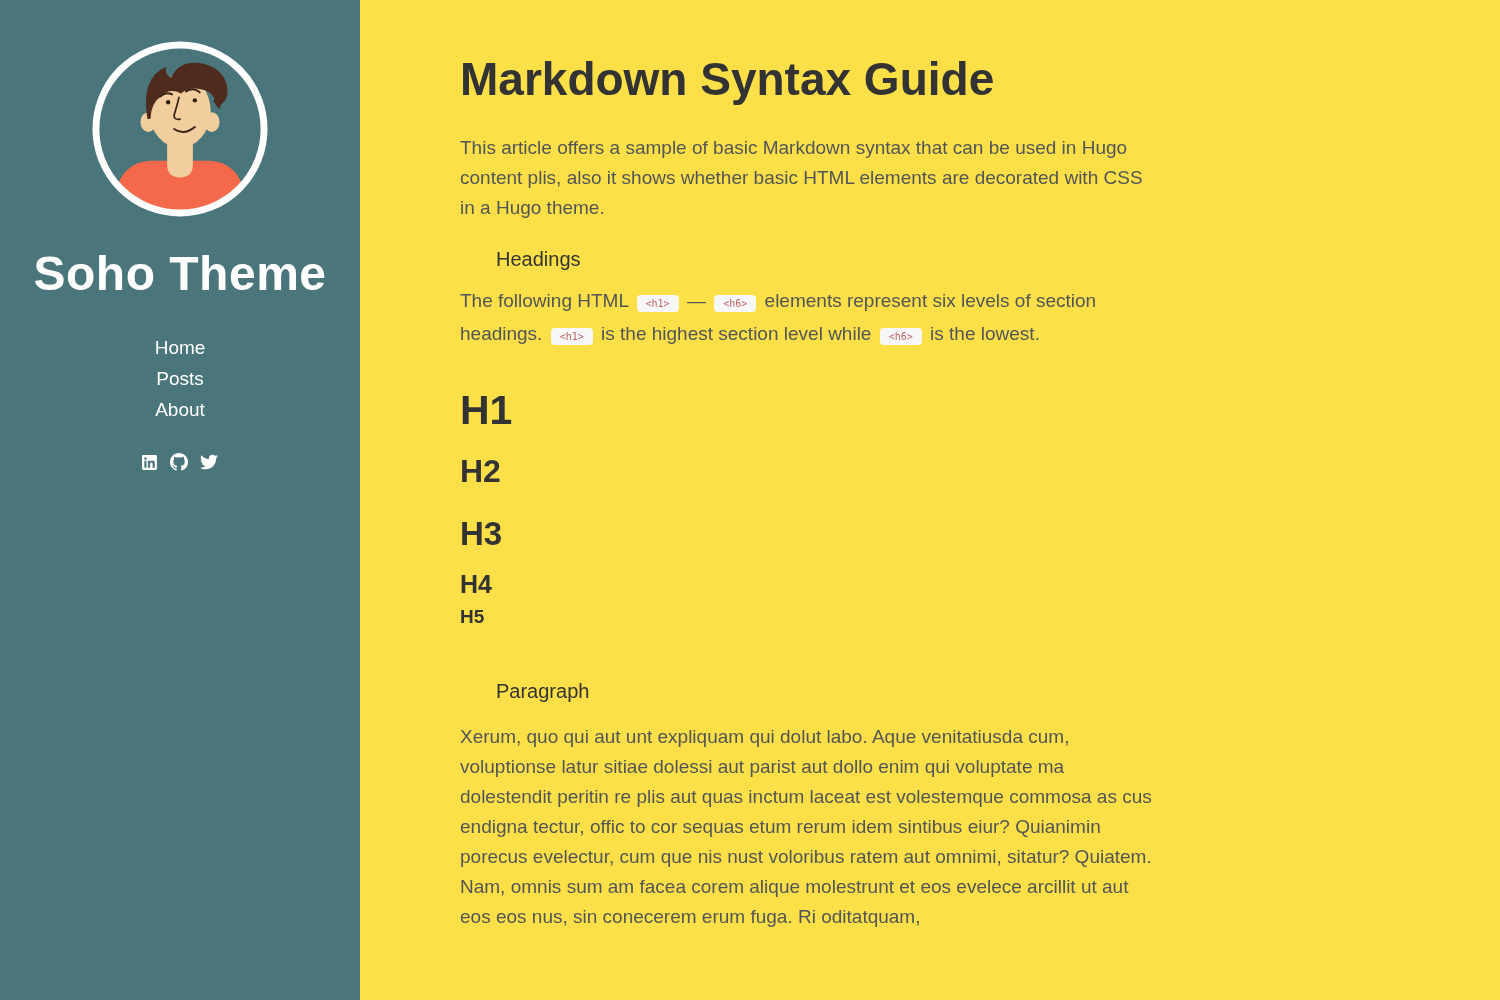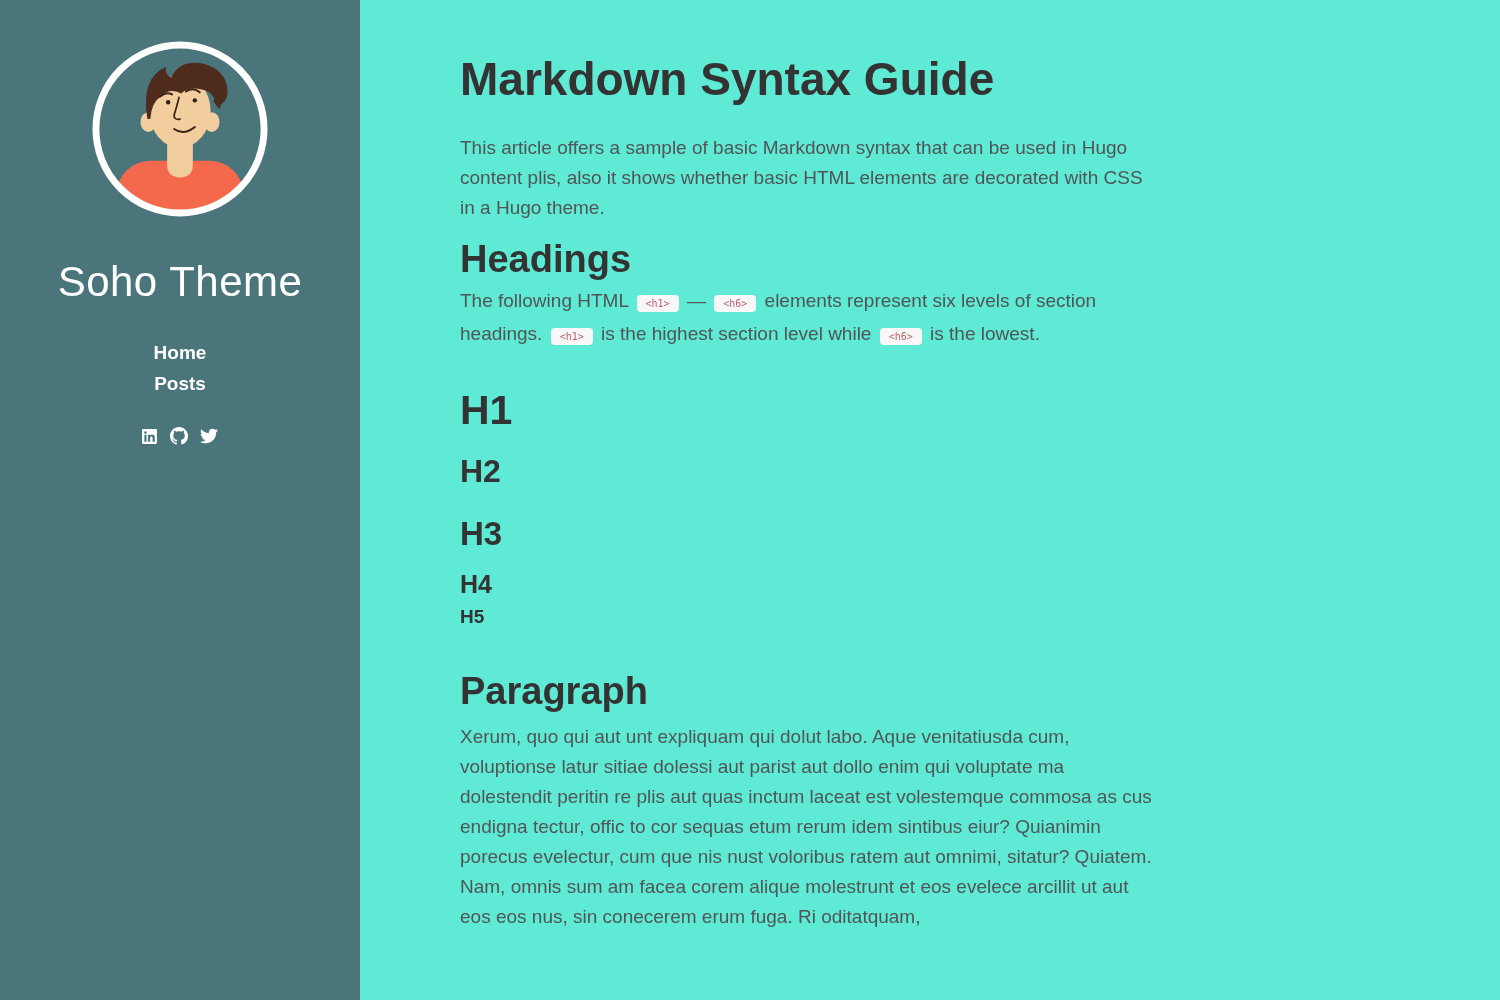--- a/index.html
+++ b/index.html
@@ -17,49 +17,49 @@
     background: #4A757A;
     text-align: center;
     color: #ffffff;
   }
   .avatar-wrap {
     margin: 40px auto 0;
     width: 178px; height: 178px;
   }
   .site-title {
     display: block;
-    margin-top: 40px;
-    font-size: 42px;
-    font-weight: 400;
+    margin-top: 28px;
+    font-size: 48px;
+    font-weight: 700;
     color: #ffffff;
     text-decoration: none;
     letter-spacing: 0.5px;
   }
   .nav { margin-top: 32px; list-style: none; }
   .nav li { line-height: 30px; }
   .nav a {
     color: #ffffff;
     text-decoration: none;
     font-size: 19px;
-    font-weight: 700;
+    font-weight: 400;
   }
   .social { margin-top: 26px; }
   .social a {
     display: inline-block;
     margin: 0 4px;
     color: #ffffff;
     vertical-align: middle;
   }
   .social svg { display: inline-block; vertical-align: middle; fill: #ffffff; }
 
   
   .main {
     position: absolute; left: 360px; top: 0;
     width: 1140px; height: 1000px;
-    background: #5eead4;
+    background: #fde047;
   }
   .article {
     padding: 52px 0 0 100px;
     width: 795px; 
   }
   .post-title {
     font-size: 46px;
     font-weight: 700;
     color: #333333;
     line-height: 1.2;
@@ -72,24 +72,25 @@
   }
   .article p {
     width: 695px;
     font-size: 19px;
     line-height: 30px;
     color: #515557;
   }
   .intro { margin-top: 26px; }
   h2.section-h {
     margin-top: 18px;
-    font-size: 38px;
-    font-weight: 700;
+    font-size: 20px;
+    font-weight: 400;
     color: #333333;
     line-height: 37px;
+    margin-left: 36px;
   }
   .code-line { margin-top: 8px; line-height: 32px; }
   .inline-code {
     font-family: "DejaVu Sans Mono", "Liberation Mono", monospace;
     font-size: 10px;
     color: #bf616a;
     background: #f7f7f7;
     border-radius: 4px;
     padding: 3px 9px;
     margin: 0 3px;
@@ -145,20 +146,21 @@
       </g>
       <circle cx="90" cy="90" r="85" fill="none" stroke="#ffffff" stroke-width="7"></circle>
     </svg>
   </div>
 
   <a href="#" class="site-title">Soho Theme</a>
 
   <ul class="nav">
     <li><a href="#">Home</a></li>
     <li><a href="#">Posts</a></li>
+    <li><a href="#">About</a></li>
   </ul>
 
   <div class="social">
     <a href="#">
       <svg width="15" height="17" viewBox="0 0 448 512">
           <path d="M416 32H31.9C14.3 32 0 46.5 0 64.3v383.4C0 465.5 14.3 480 31.9 480H416c17.6 0 32-14.5 32-32.3V64.3c0-17.8-14.4-32.3-32-32.3zM135.4 416H69V202.2h66.5V416zm-33.2-243c-21.3 0-38.5-17.3-38.5-38.5S80.9 96 102.2 96c21.2 0 38.5 17.3 38.5 38.5 0 21.3-17.2 38.5-38.5 38.5zm282.1 243h-66.4V312c0-24.8-.5-56.7-34.5-56.7-34.6 0-39.9 27-39.9 54.9V416h-66.4V202.2h63.7v29.2h.9c8.9-16.8 30.6-34.5 62.9-34.5 67.2 0 79.7 44.3 79.7 101.9V416z"></path>
         </svg>
     </a>
     <a href="#">
       <svg width="18" height="18" viewBox="0 0 16 16">

